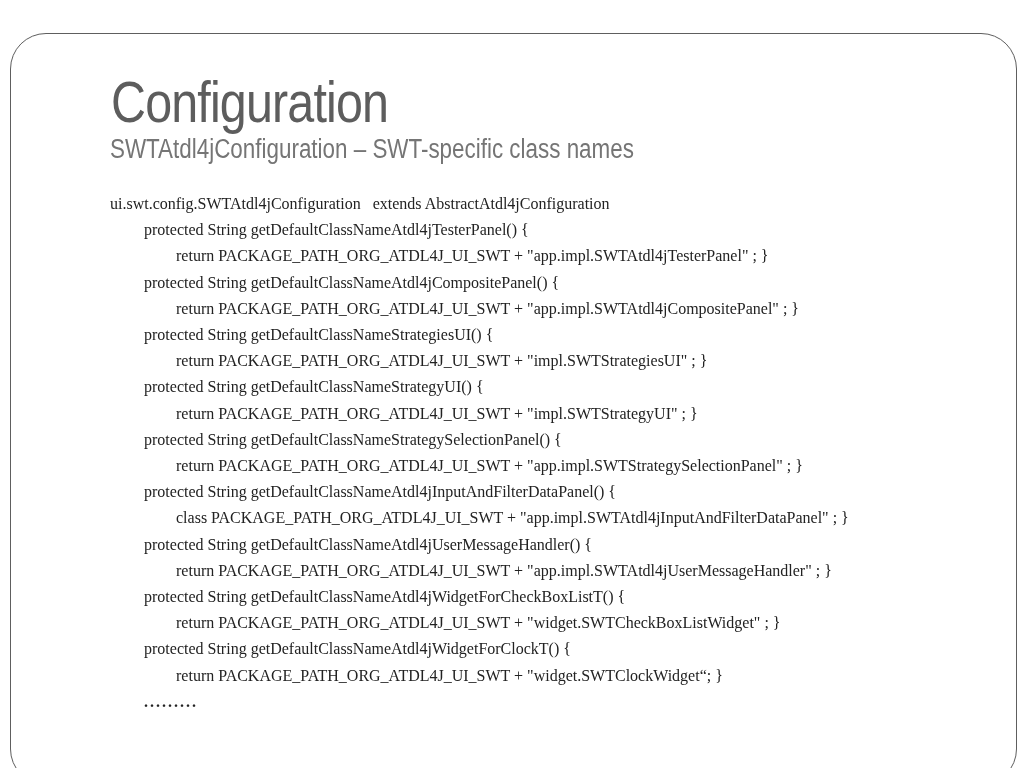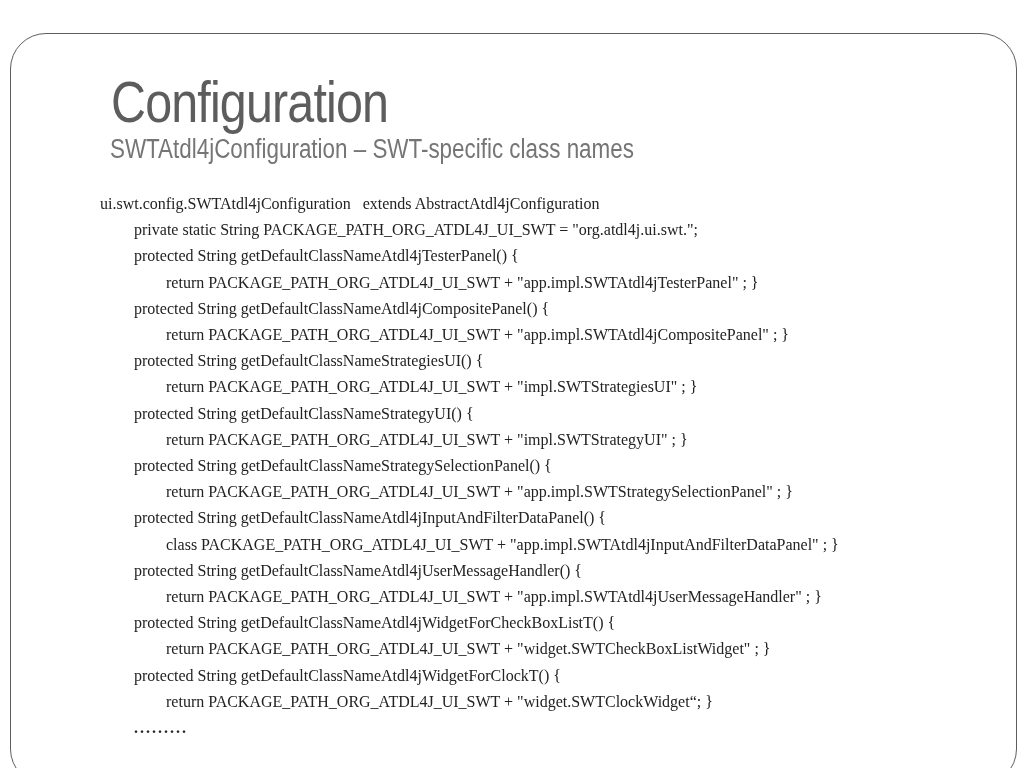--- a/index.html
+++ b/index.html
@@ -48,21 +48,21 @@
     font-weight: 400;
     color: #757575;
     letter-spacing: 0;
     line-height: 1.1;
     transform: scaleX(0.83);
     transform-origin: left top;
     white-space: nowrap;
   }
   .code-block {
     position: absolute;
-    left: 100px; top: 163px;
+    left: 110px; top: 163px;
     width: 880px;
     font-family: "Liberation Serif", "DejaVu Serif", serif;
     font-size: 16px;
     line-height: 26.2px;
     color: #222222;
   }
   .code-line {
     white-space: pre;
   }
   .code-line.indent-1 { padding-left: 34px; }
@@ -76,21 +76,20 @@
 
   <div class="frame"></div>
   <div class="frame-bottom-edge"></div>
 
   <h1 class="title">Configuration</h1>
 
   <h2 class="subtitle">SWTAtdl4jConfiguration – SWT-specific class names</h2>
 
   <div class="code-block">
       <div class="code-line indent-0">ui.swt.config.SWTAtdl4jConfiguration   extends AbstractAtdl4jConfiguration</div>
-      <div class="code-line indent-1">private static String PACKAGE_PATH_ORG_ATDL4J_UI_SWT = "org.atdl4j.ui.swt.";</div>
       <div class="code-line indent-1">protected String getDefaultClassNameAtdl4jTesterPanel() {</div>
       <div class="code-line indent-2">return PACKAGE_PATH_ORG_ATDL4J_UI_SWT + "app.impl.SWTAtdl4jTesterPanel" ; }</div>
       <div class="code-line indent-1">protected String getDefaultClassNameAtdl4jCompositePanel() {</div>
       <div class="code-line indent-2">return PACKAGE_PATH_ORG_ATDL4J_UI_SWT + "app.impl.SWTAtdl4jCompositePanel" ; }</div>
       <div class="code-line indent-1">protected String getDefaultClassNameStrategiesUI() {</div>
       <div class="code-line indent-2">return PACKAGE_PATH_ORG_ATDL4J_UI_SWT + "impl.SWTStrategiesUI" ; }</div>
       <div class="code-line indent-1">protected String getDefaultClassNameStrategyUI() {</div>
       <div class="code-line indent-2">return PACKAGE_PATH_ORG_ATDL4J_UI_SWT + "impl.SWTStrategyUI" ; }</div>
       <div class="code-line indent-1">protected String getDefaultClassNameStrategySelectionPanel() {</div>
       <div class="code-line indent-2">return PACKAGE_PATH_ORG_ATDL4J_UI_SWT + "app.impl.SWTStrategySelectionPanel" ; }</div>

